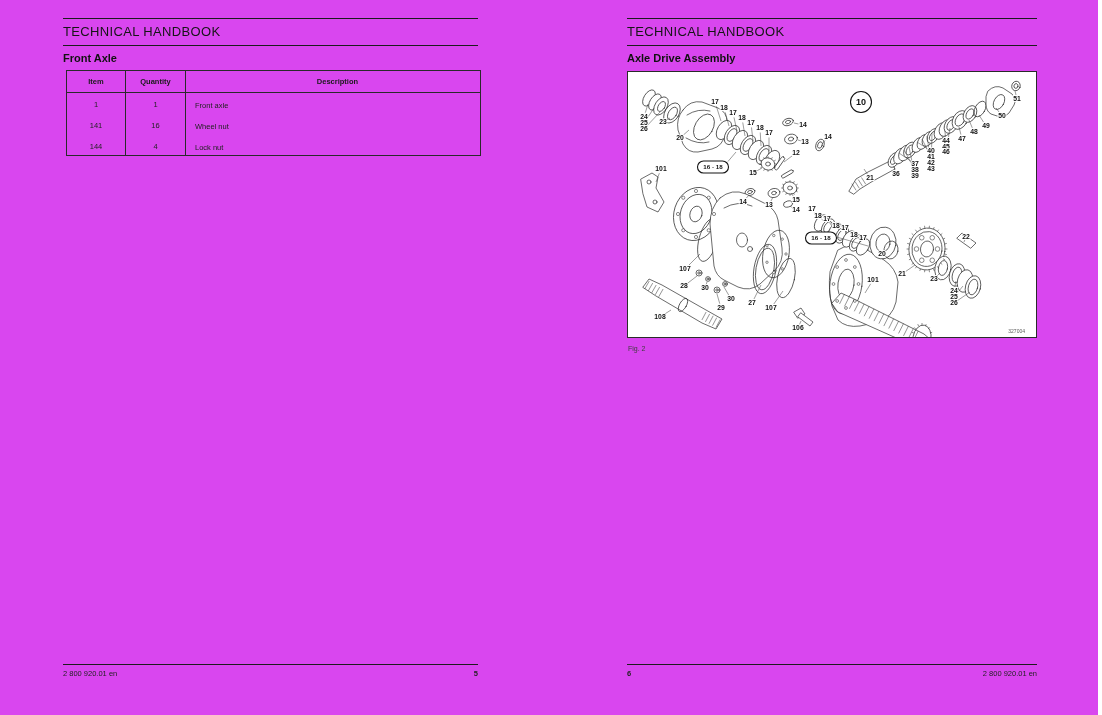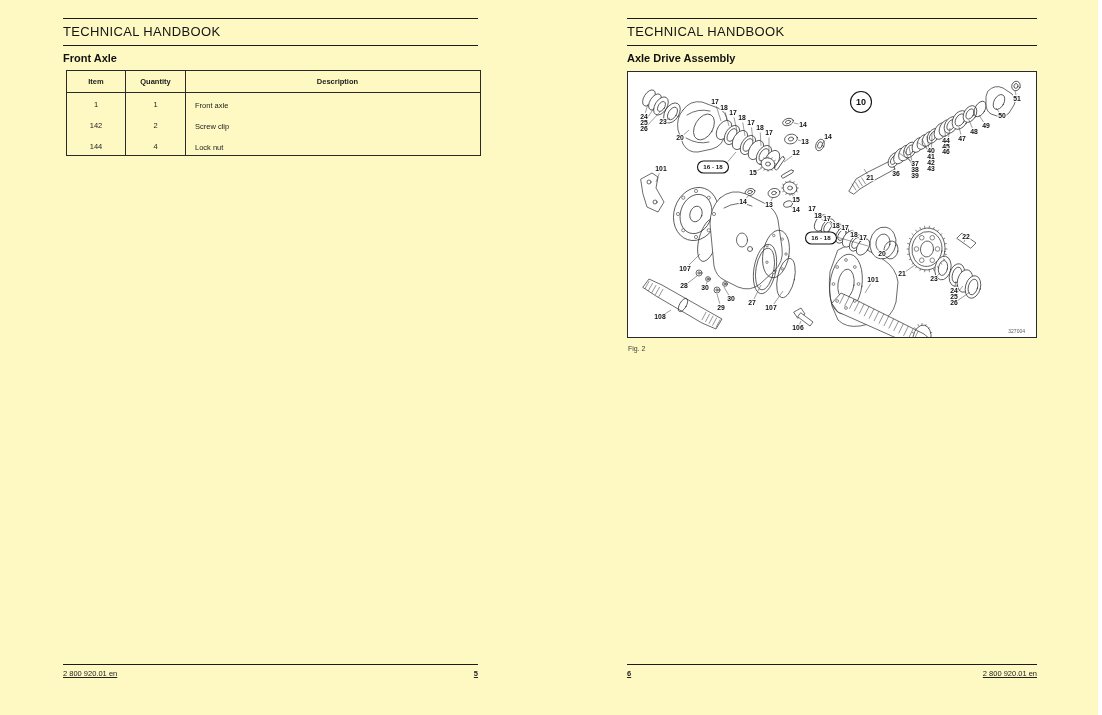--- a/index.html
+++ b/index.html
@@ -1,18 +1,18 @@
 <!DOCTYPE html>
 <html><head>
 <meta charset="utf-8">
 <style>
   * { margin:0; padding:0; box-sizing:border-box; }
   html,body { width:1102px; height:715px; overflow:hidden; background:#fff; }
   body { font-family:"Liberation Sans","DejaVu Sans",sans-serif; color:#1c1c1c; }
-  .sheet { position:relative; width:1098px; height:715px; background:#fef9c3; }
+  .sheet { position:relative; width:1098px; height:715px; background:#d946ef; }
   .page { position:absolute; top:0; height:715px; }
   .page-left  { left:63px;  width:415px; }
   .page-right { left:627px; width:410px; }
 
   .page-header { position:absolute; top:18px; left:0; right:0;
                  border-top:1px solid #1c1c1c; border-bottom:1px solid #1c1c1c; }
   .page-header h1 { font-size:13px; font-weight:400; letter-spacing:.35px;
                     padding:5px 0 6px; color:#151515; }
 
   .section-title { position:absolute; top:52px; left:0; font-size:11px; font-weight:bold; color:#111; }
@@ -43,21 +43,21 @@
   text.callout-range { font-size:6.2px; font-weight:bold; fill:#111; text-anchor:middle;
               font-family:"Liberation Sans","DejaVu Sans",sans-serif; }
   text.callout-big { font-size:9px; font-weight:bold; fill:#111; text-anchor:middle;
               font-family:"Liberation Sans","DejaVu Sans",sans-serif; }
   text.drawing-no { font-size:5px; fill:#5a5a5a; text-anchor:end;
               font-family:"Liberation Sans","DejaVu Sans",sans-serif; }
 
   .page-footer { position:absolute; left:0; right:0; top:664px;
                  border-top:1px solid #1c1c1c; padding-top:4px;
                  display:flex; justify-content:space-between;
-                 font-size:7.5px; color:#222;text-decoration:underline; }
+                 font-size:7.5px; color:#222; }
   .page-num { font-weight:bold; }
 </style>
 </head>
 <body>
 
 <div class="sheet">
 
   <section class="page page-left">
     <header class="page-header">
       <h1>TECHNICAL HANDBOOK</h1>
@@ -79,24 +79,24 @@
       </thead>
       <tbody id="parts-rows">
           <tr>
             <td class="c-item">1</td>
             <td class="c-quantity">1</td>
             <td class="c-desc">
               <div>Front axle</div>
             </td>
           </tr>
           <tr>
-            <td class="c-item">142</td>
-            <td class="c-quantity">2</td>
+            <td class="c-item">141</td>
+            <td class="c-quantity">16</td>
             <td class="c-desc">
-              <div>Screw clip</div>
+              <div>Wheel nut</div>
             </td>
           </tr>
           <tr>
             <td class="c-item">144</td>
             <td class="c-quantity">4</td>
             <td class="c-desc">
               <div>Lock nut</div>
             </td>
           </tr>
         </tbody>

